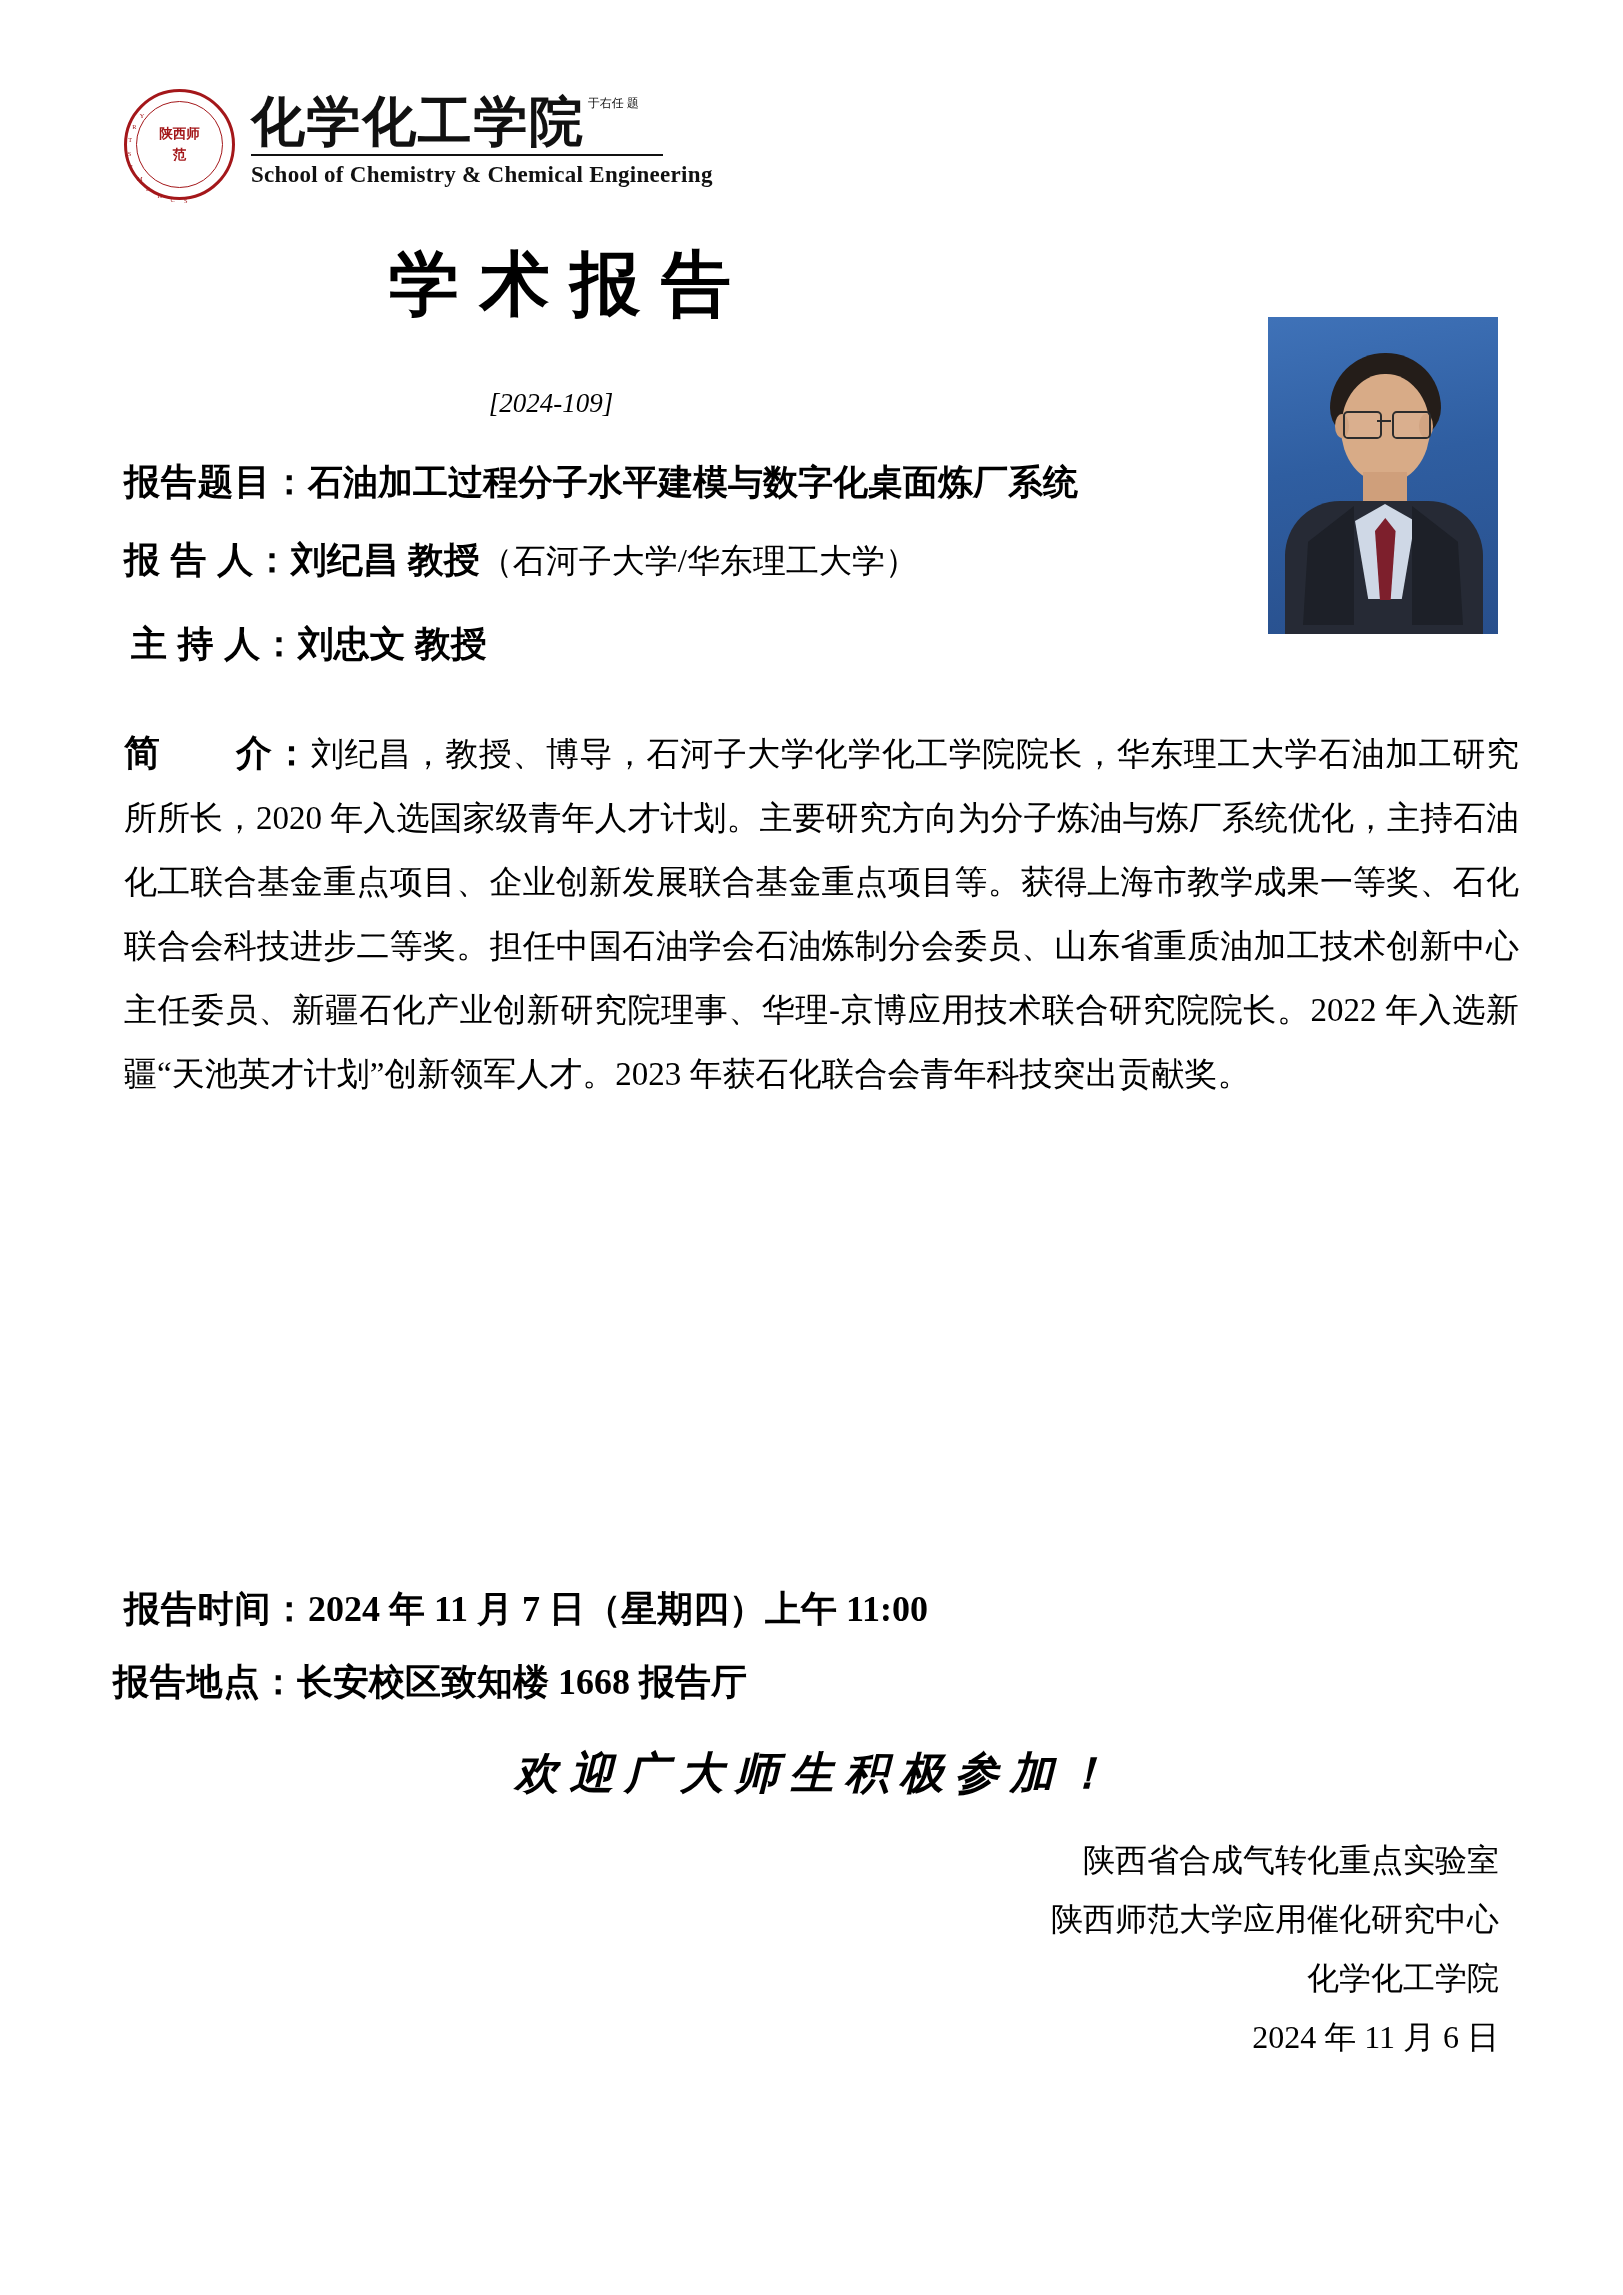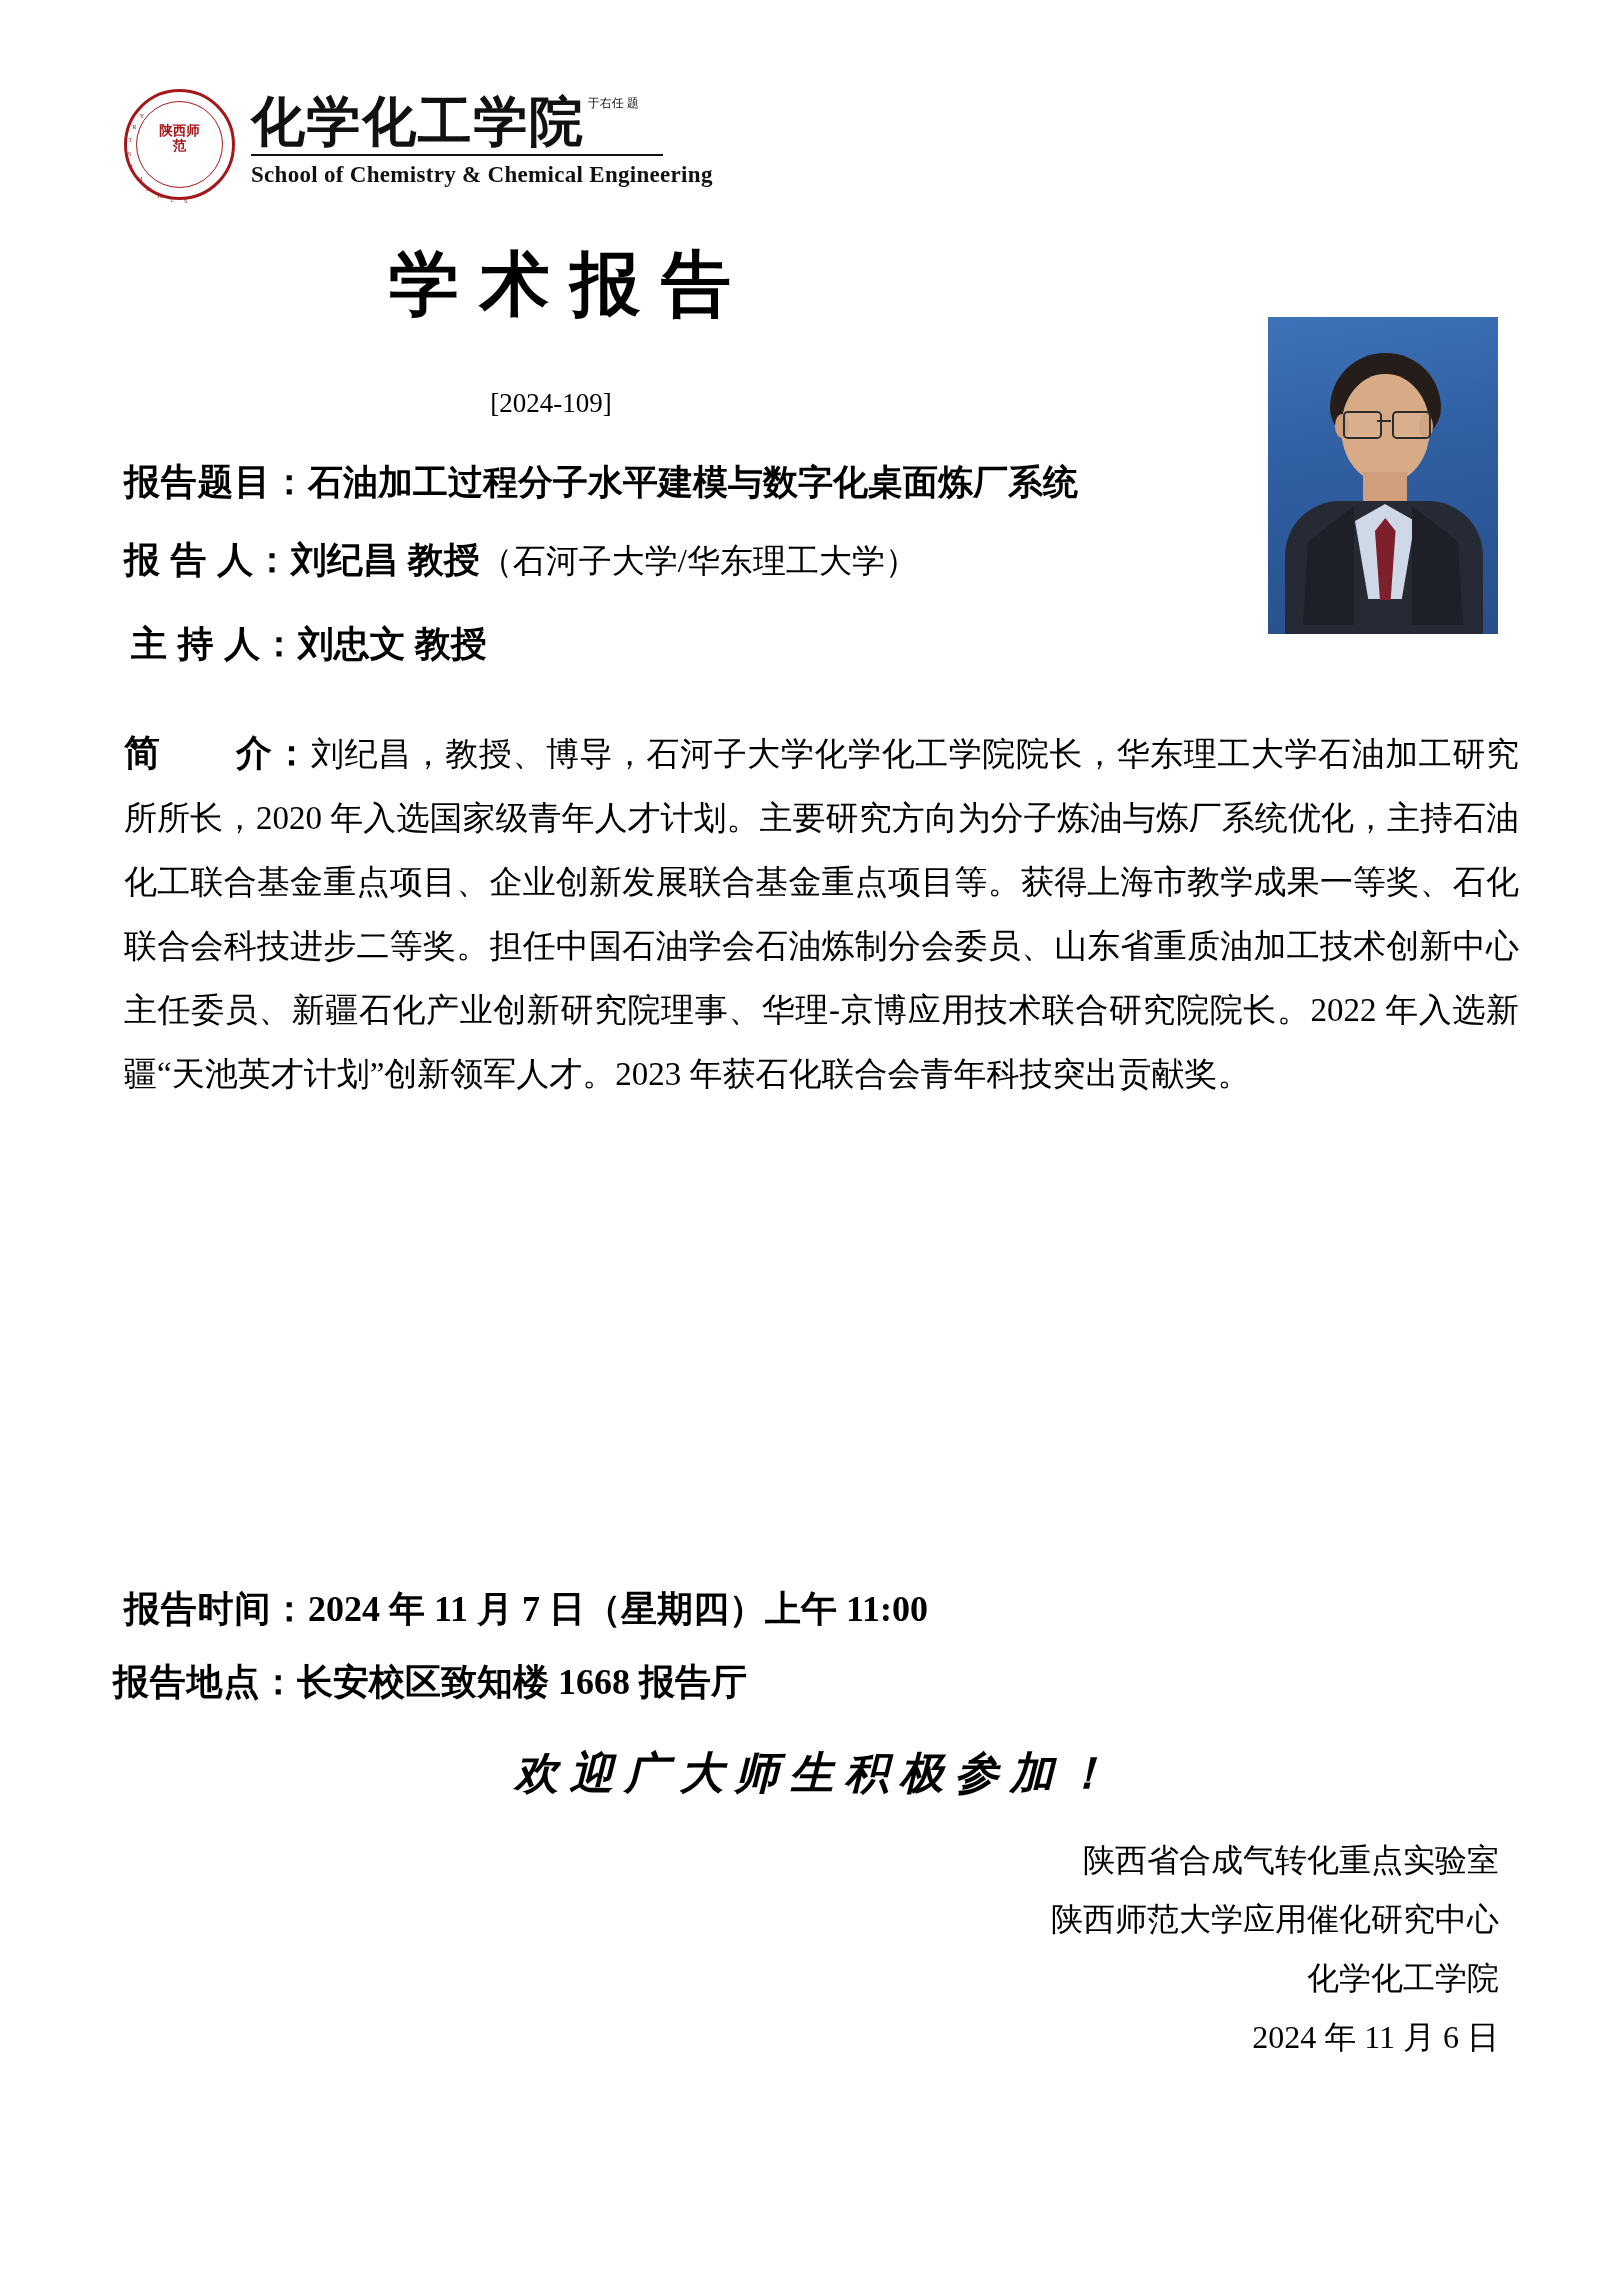--- a/index.html
+++ b/index.html
@@ -63,21 +63,21 @@
   }
   .seal-center {
     position: absolute;
     left: 50%;
     top: 50%;
     transform: translate(-50%, -50%);
     width: 44px;
     height: 44px;
     color: #a4171a;
     font-size: 13.5px;
-    line-height: 15px;
+    line-height: 21px;
     text-align: center;
     font-family: "Liberation Serif", serif;
     font-weight: bold;
   }
   .logo-text {
     margin-left: 16px;
     padding-top: 4.8px;
   }
   .logo-cn {
     font-family: "Liberation Serif", "DejaVu Serif", serif;
@@ -129,20 +129,21 @@
     padding-left: 9px;
   }
   .doc-number {
     position: absolute;
     left: 0;
     top: 388px;
     width: 1102px;
     text-align: center;
     font-size: 27px;
     color: #000;
+    font-style: italic;
   }
 
   
   .portrait {
     position: absolute;
     left: 1268px;
     top: 317px;
     width: 230px;
     height: 317px;
     background: linear-gradient(170deg, #3f72b8 0%, #2f5ea1 45%, #284f8c 100%);

